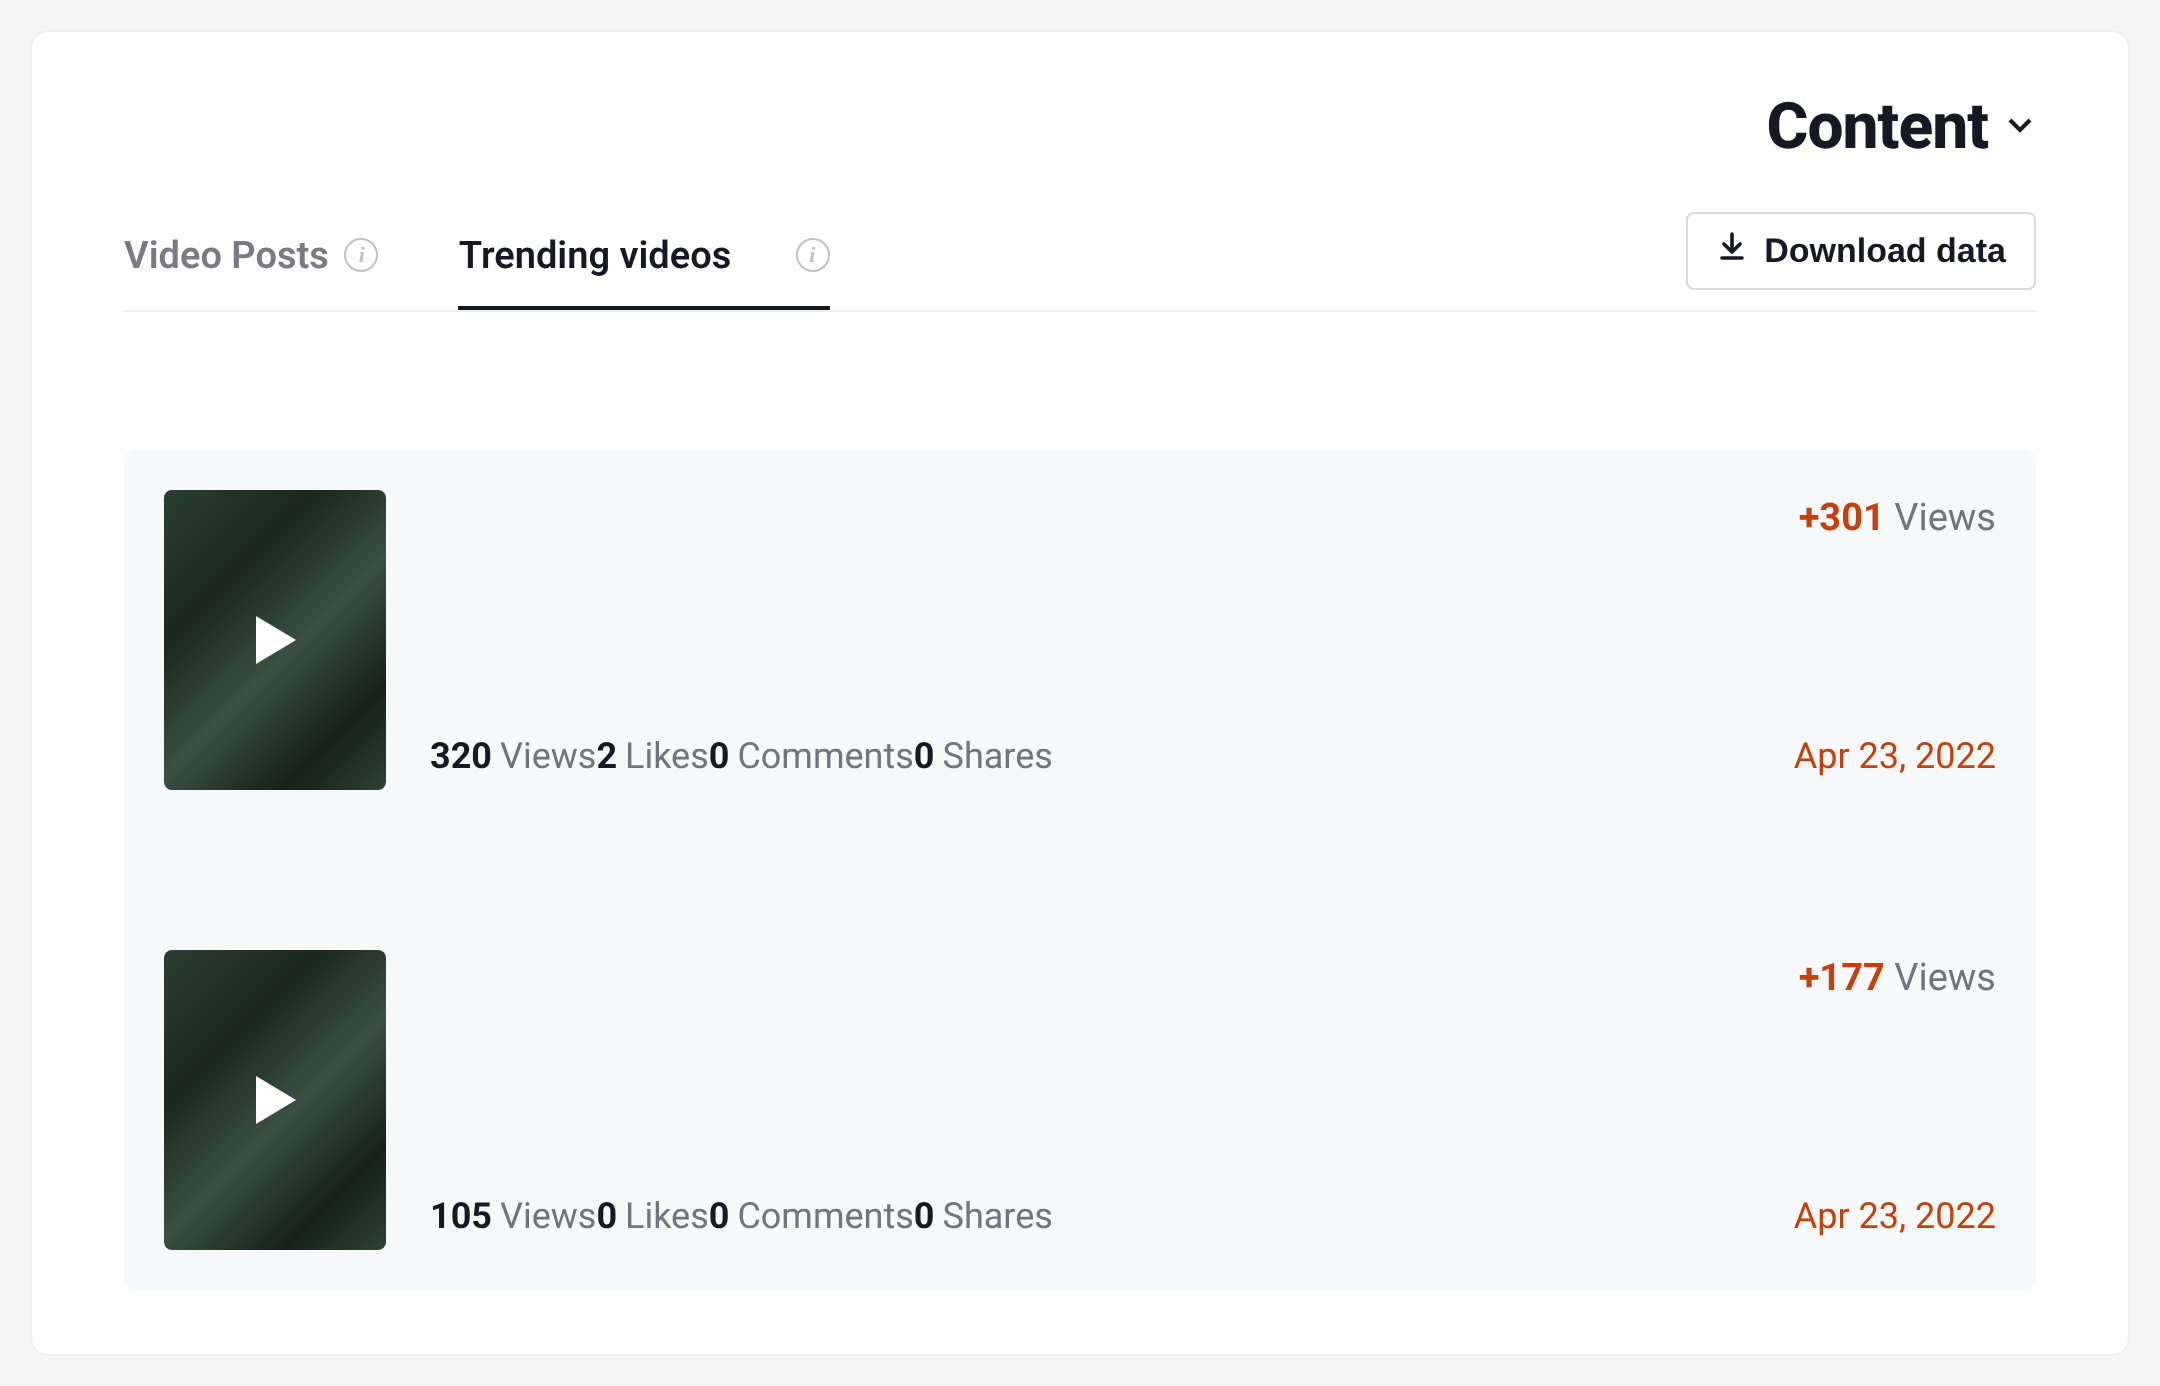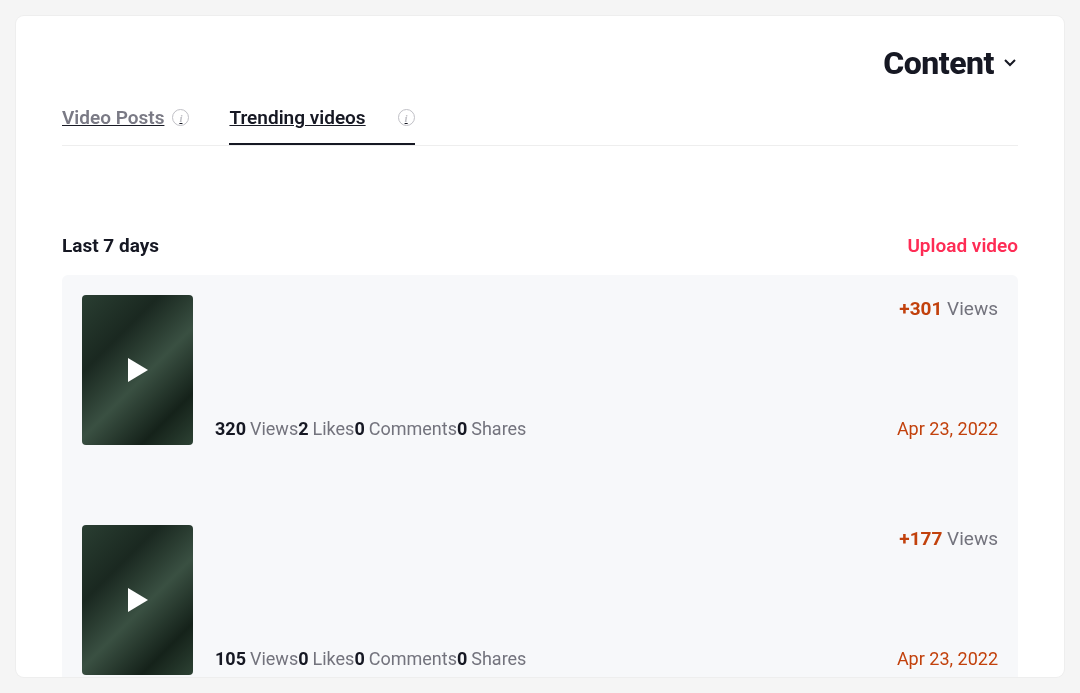--- a/index.html
+++ b/index.html
@@ -39,22 +39,21 @@
     width: 14px;
     height: 14px;
     display: flex;
     align-items: center;
   }
   .tabs-row {
     display: flex;
     align-items: flex-end;
     justify-content: space-between;
     border-bottom: 1px solid #eee;
-    margin-bottom: 88px;
-    text-decoration: underline;
+    margin-bottom: 69px;
   }
   .tabs {
     display: flex;
     gap: 40px;
   }
   .tab {
     display: flex;
     align-items: center;
     gap: 8px;
     padding-bottom: 14px;
@@ -197,26 +196,30 @@
       <div class="tabs">
         <div class="tab">
           <span>Video Posts</span>
           <span class="info-icon">i</span>
         </div>
         <div class="tab active">
           <span>Trending videos</span>
           <span class="info-icon">i</span>
         </div>
       </div>
+      <button class="download-btn">
+        <span>
+          <svg width="16" height="16" viewBox="0 0 16 16" fill="none">
+            <path d="M8 2 V10 M4 7 L8 11 L12 7 M3 14 H13" stroke="#161823" stroke-width="1.8" stroke-linecap="round" stroke-linejoin="round"></path>
+          </svg>
+        </span>
+        <span>Download data</span>
+      </button>
     </div>
 
-    <div class="section-header">
-      <div class="section-title">Last 7 days</div>
-      <div class="upload-link">Upload video</div>
-    </div>
 
     <div class="list">
 
       <div class="item">
         <div class="thumb">
           <span class="play-icon">
             <svg width="24" height="28" viewBox="0 0 24 28">
                 <path d="M2 2 L22 14 L2 26 Z" fill="#ffffff"></path>
               </svg>
           </span>

